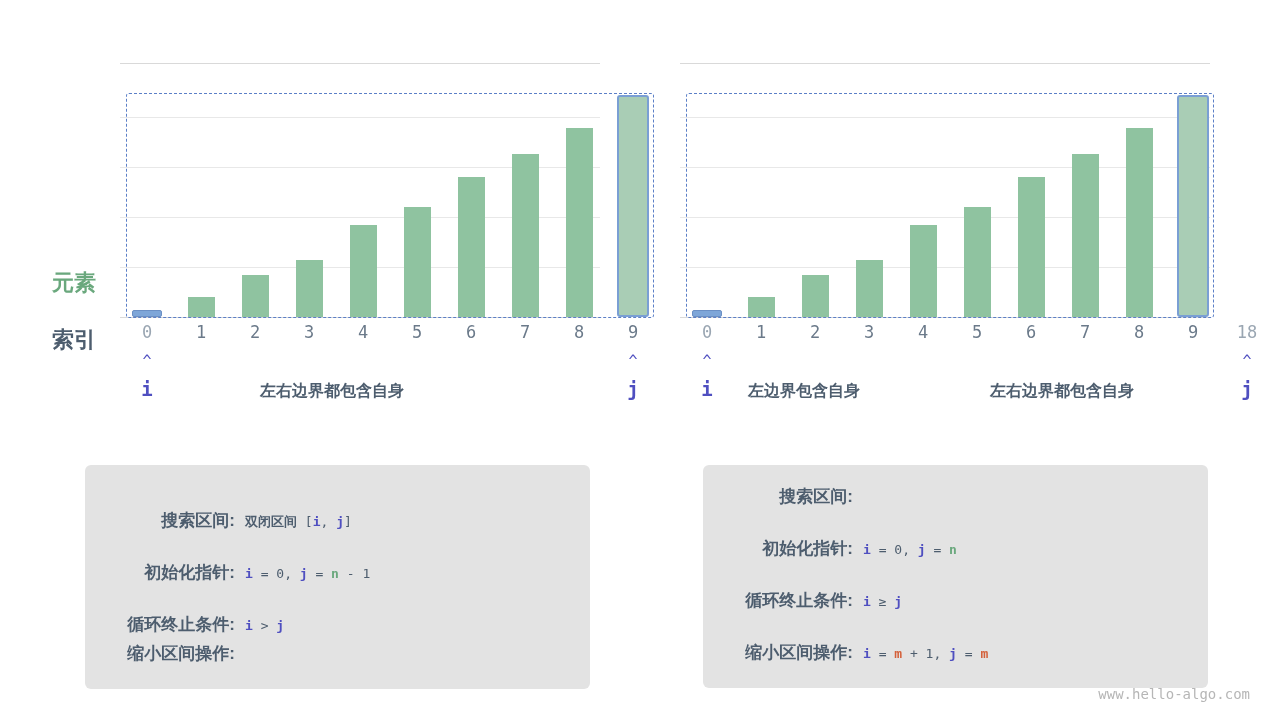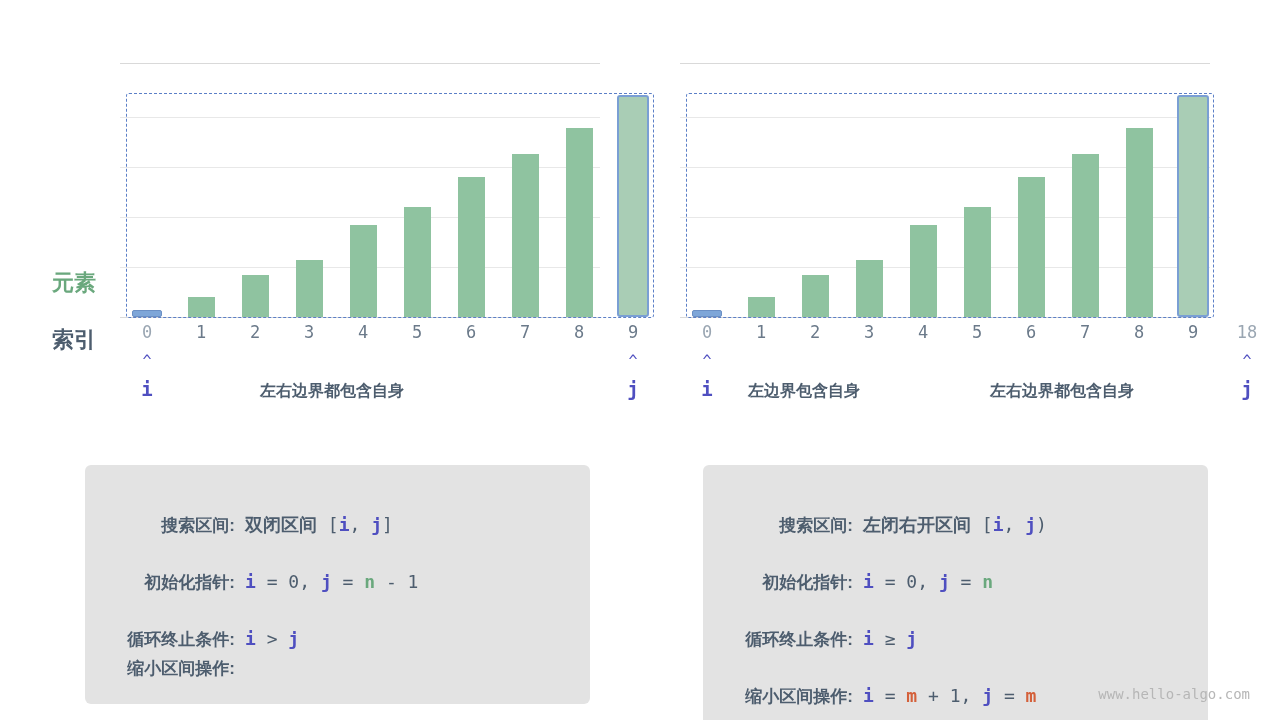--- a/index.html
+++ b/index.html
@@ -186,21 +186,21 @@
     width: 150px;
     text-align: right;
     color: #4d5d6e;
     font-weight: bold;
     padding-right: 10px;
     flex: none;
   }
   .info-val {
     font-family: "DejaVu Sans Mono", monospace;
     color: #4d5d6e;
-    font-size: 18px;
+    font-size: 13px;
     white-space: pre;
     margin-top: 28px;
   }
   .v-i, .v-j { color: #4f4fc0; font-weight: bold; }
   .v-n { color: #6aa87d; font-weight: bold; }
   .v-m { color: #d4603a; font-weight: bold; }
   .v-cn { font-family: "Liberation Sans", sans-serif; font-weight: bold; }
 
   .watermark {
     position: absolute;
@@ -411,21 +411,20 @@
     <div class="ptr-cell">j</div>
   </div>
 
   <div class="annot" style="left:108px;">左边界包含自身</div>
   <div class="annot" style="left:350px;">左右边界都包含自身</div>
 </div>
 
 <div class="infobox" id="infobox-right">
   <div class="info-row">
     <div class="info-key">搜索区间:</div>
-    <div class="info-val"><span class="v-cn">左闭右开区间</span> [<span class="v-i">i</span>, <span class="v-j">j</span>)</div>
   </div>
   <div class="info-row">
     <div class="info-key">初始化指针:</div>
     <div class="info-val"><span class="v-i">i</span> = 0, <span class="v-j">j</span> = <span class="v-n">n</span></div>
   </div>
   <div class="info-row">
     <div class="info-key">循环终止条件:</div>
     <div class="info-val"><span class="v-i">i</span> ≥ <span class="v-j">j</span></div>
   </div>
   <div class="info-row">

